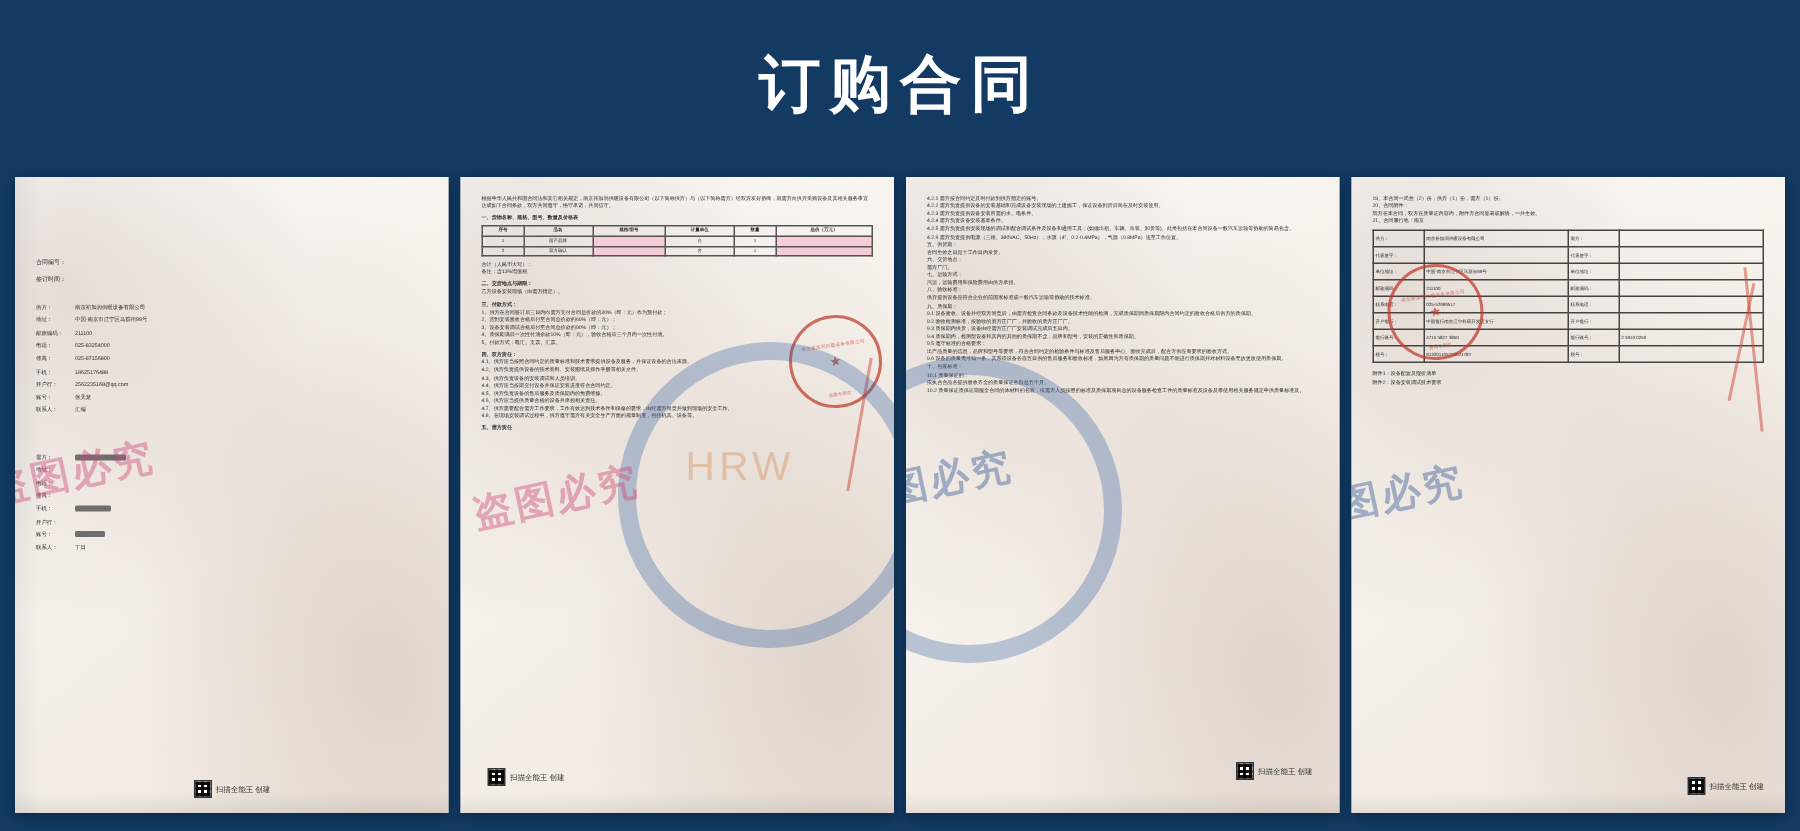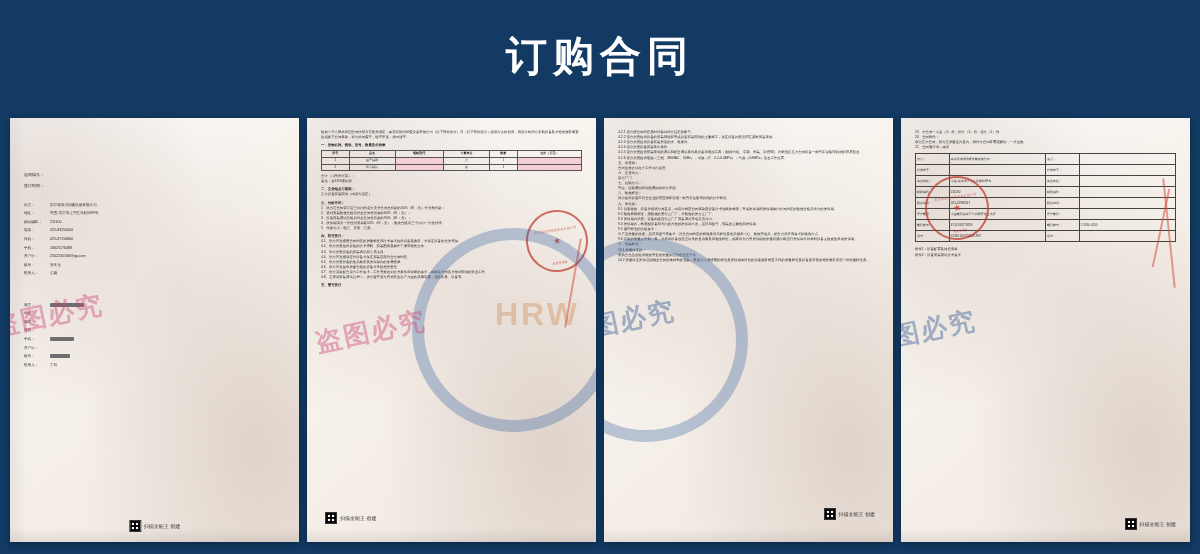--- a/index.html
+++ b/index.html
@@ -176,27 +176,26 @@
     position: absolute;
     width: 180px;
     height: 180px;
     border-radius: 50%;
     border: 12px solid rgba(40,90,160,0.30);
     z-index: 5;
     pointer-events: none;
   }
   .wm-logo {
     position: absolute;
-    font-size: 32px;
-    font-weight: bold;
+    font-size: 27px;
+    font-weight: normal;
     color: rgba(200,120,60,0.32);
     z-index: 6;
     pointer-events: none;
     letter-spacing: 3px;
-    margin-left: 38px;
   }
   
   .scan {
     position: absolute;
     display: flex;
     align-items: center;
     gap: 3px;
     font-size: 5px;
     color: #333;
     z-index: 7;

